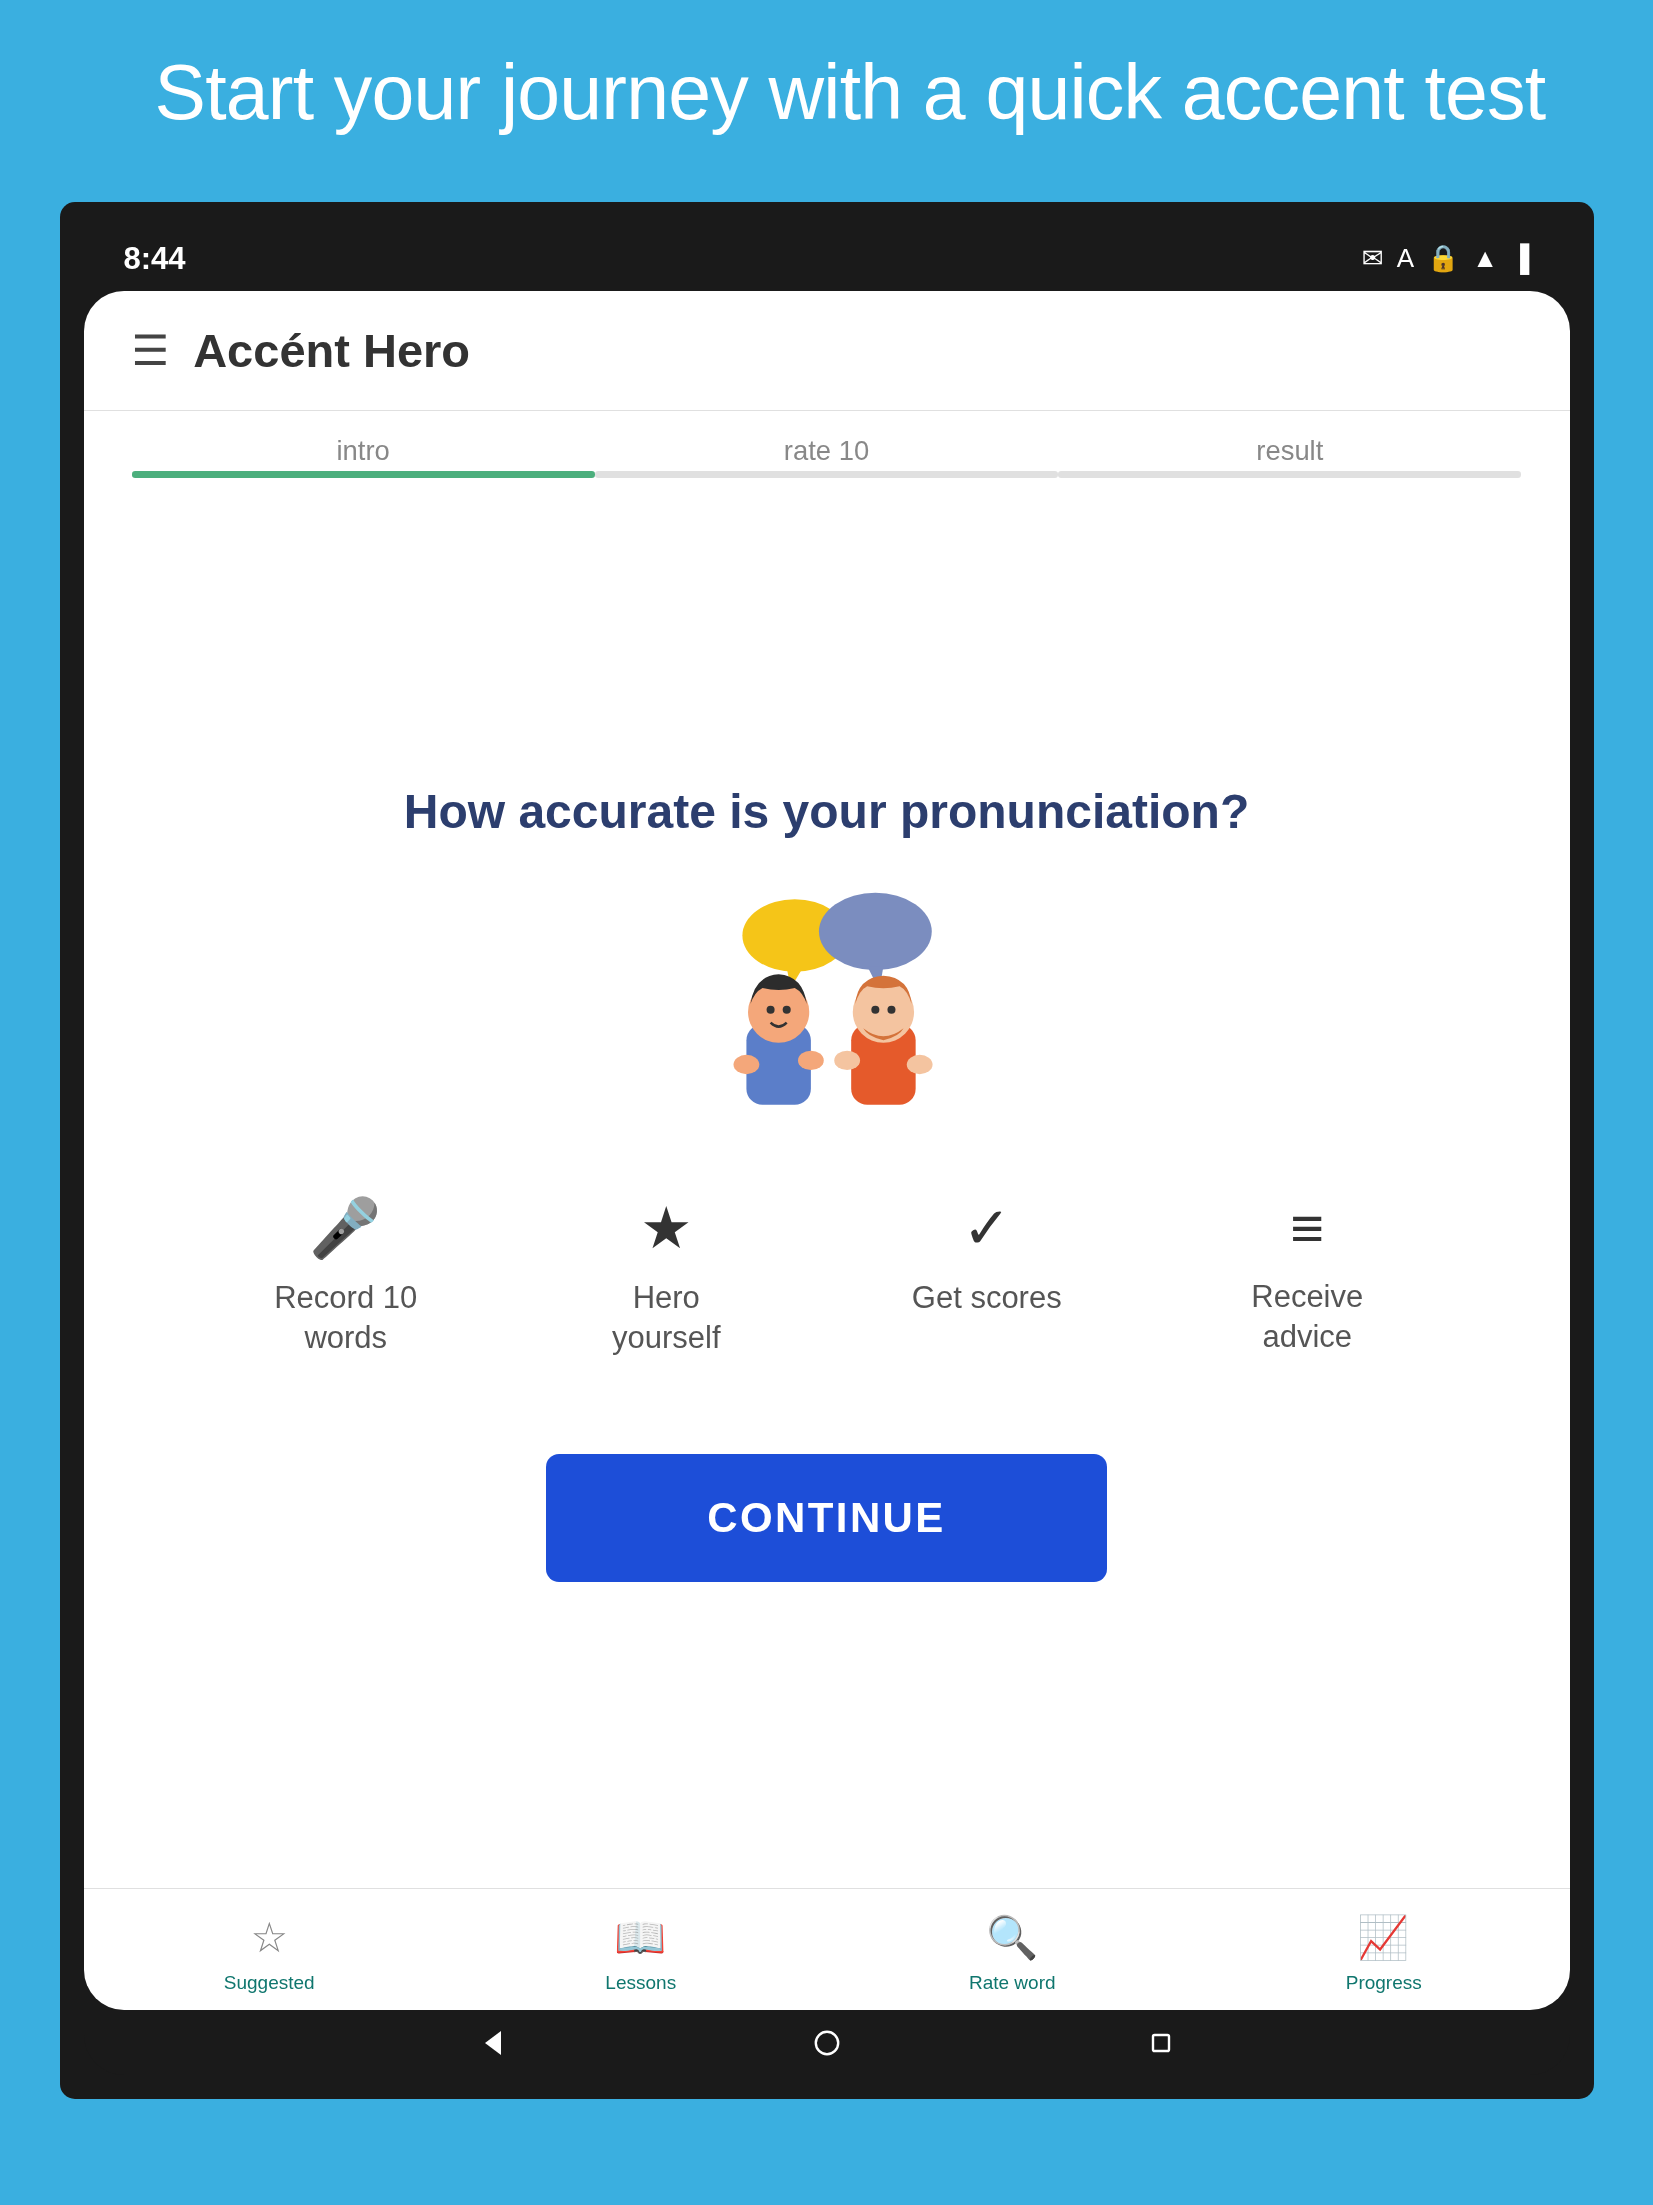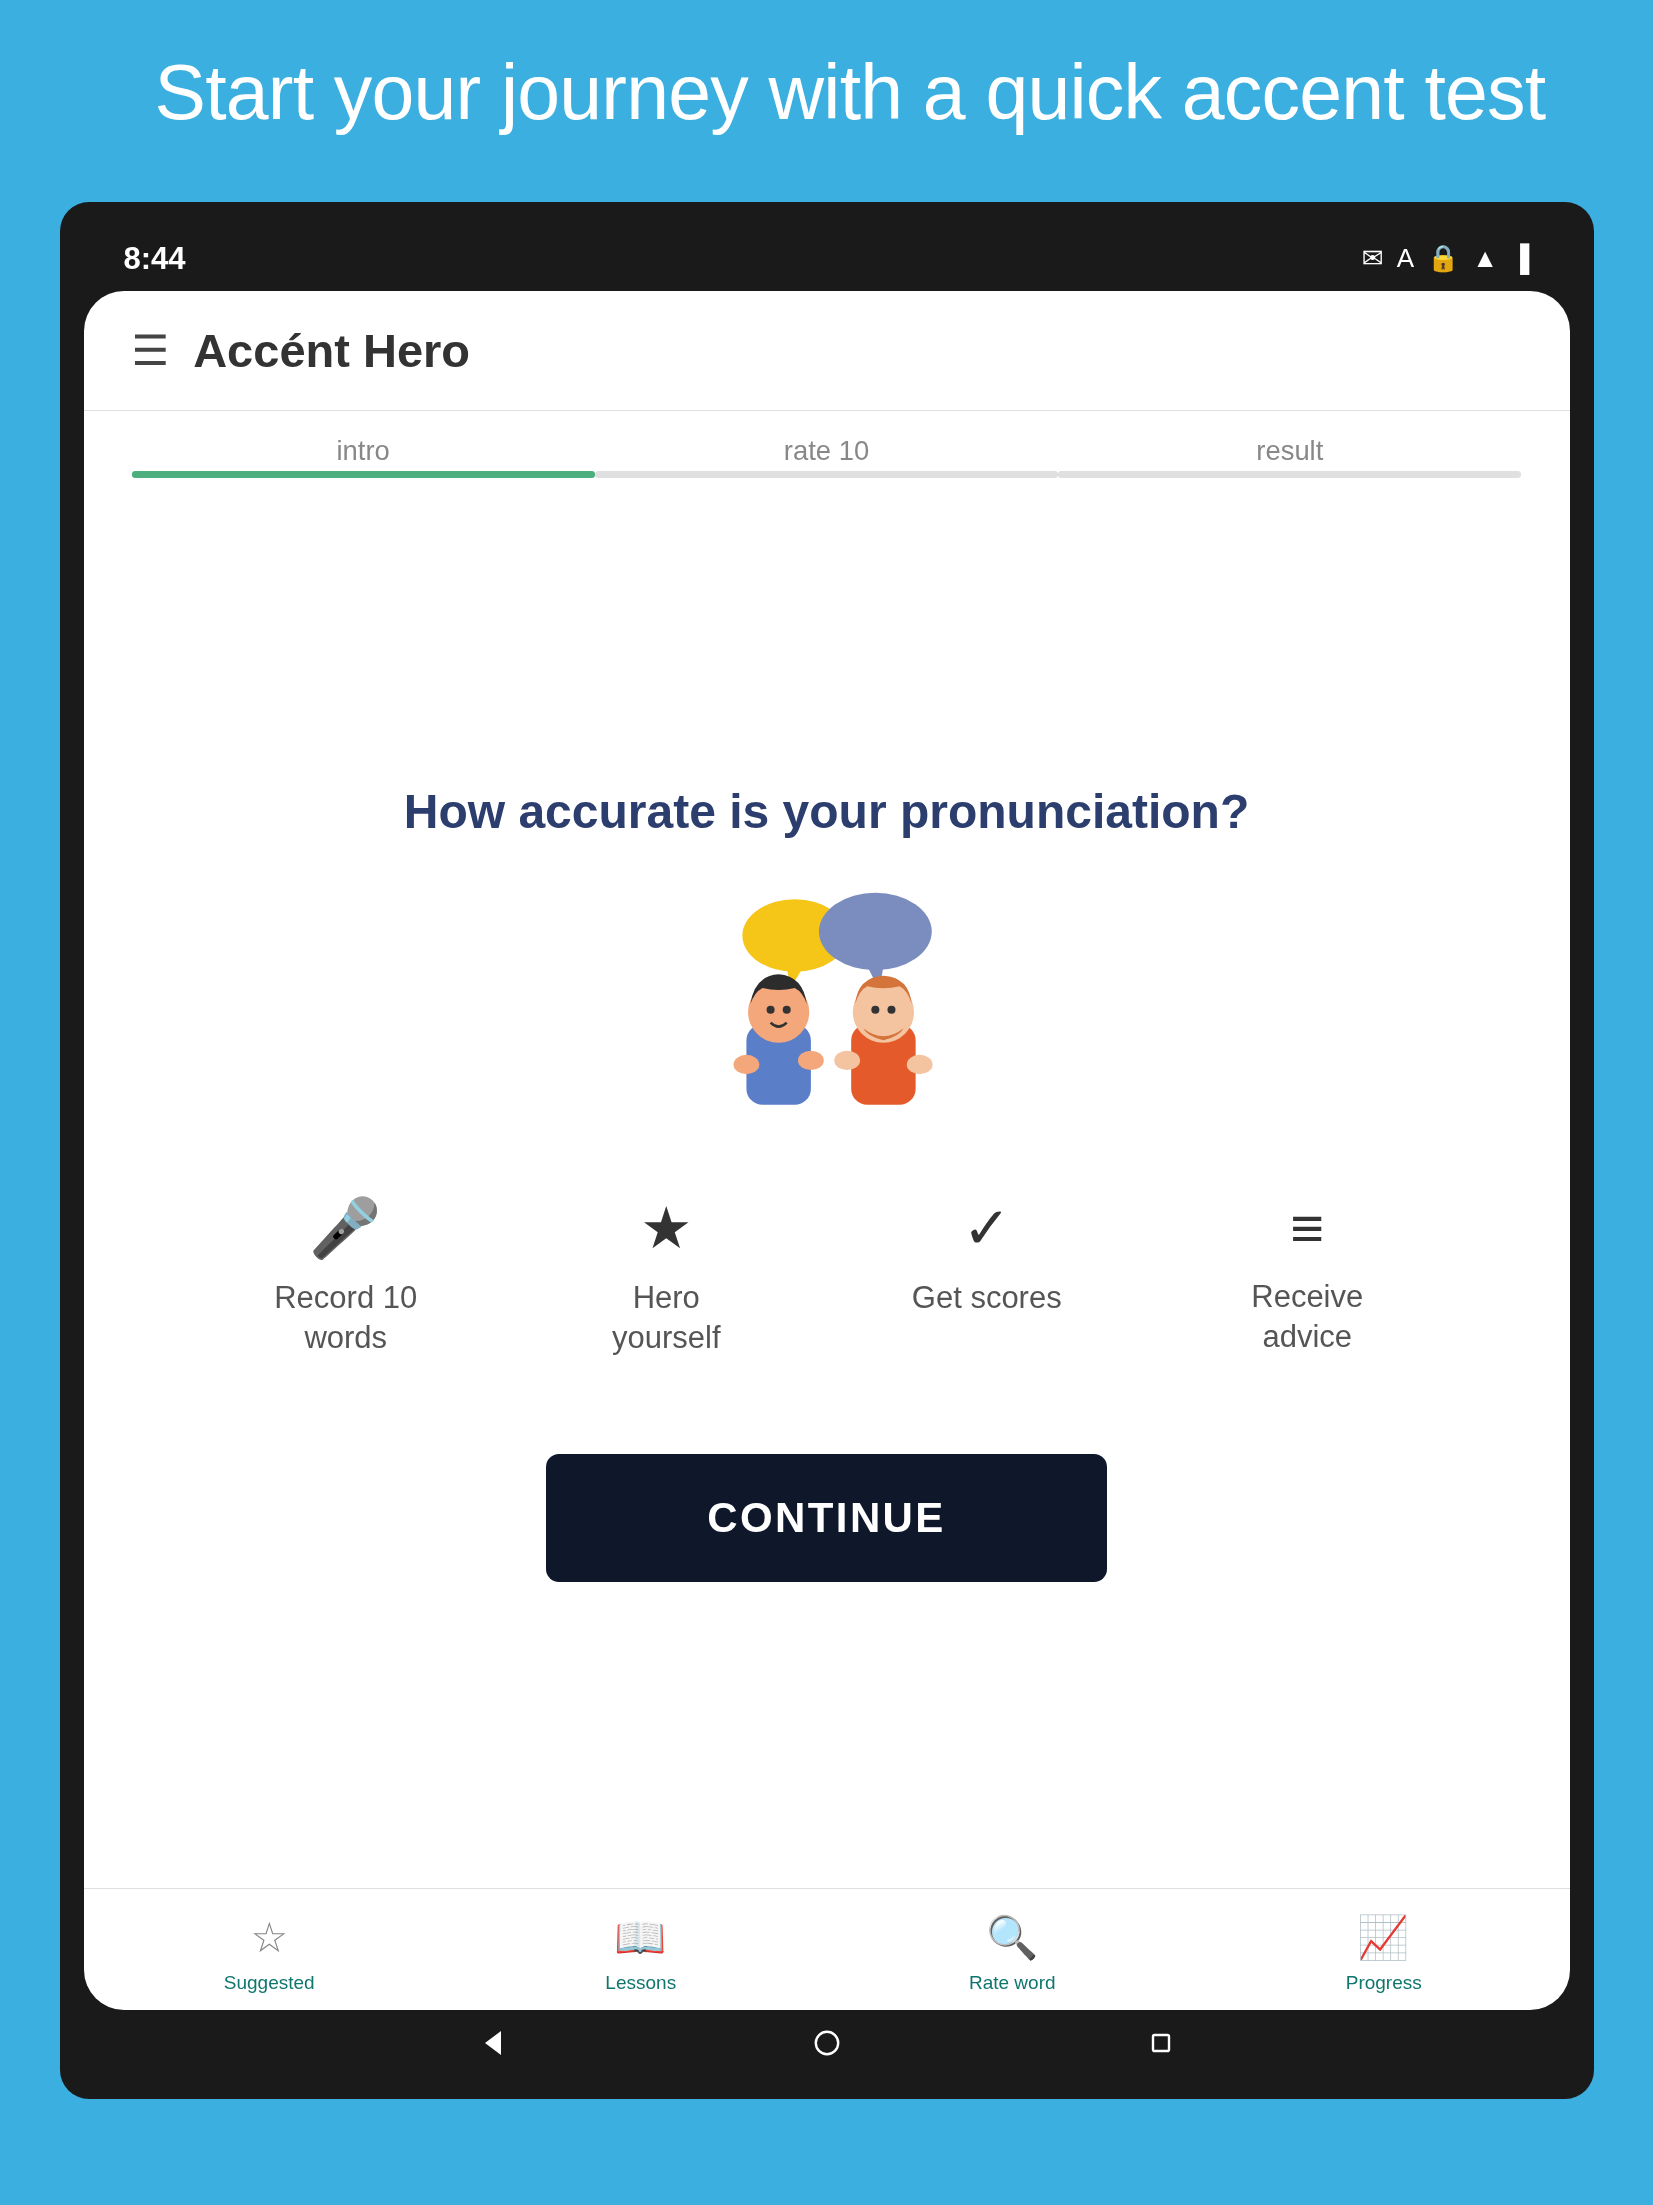--- a/index.html
+++ b/index.html
@@ -26,21 +26,21 @@
       color: white;
       font-weight: 400;
       letter-spacing: -0.8px;
     }
 
     
     .device-frame {
       width: 1534px;
       height: 1897px;
       background: #1a1a1a;
-      border-radius: 29px;
+      border-radius: 15px;
       padding: 24px;
       display: flex;
       flex-direction: column;
     }
 
     
     .status-bar {
       background: #1a1a1a;
       color: white;
       display: flex;
@@ -180,21 +180,21 @@
     }
     .feature-label {
       font-size: 31px;
       color: #555;
       text-align: center;
       line-height: 1.3;
     }
 
     
     .continue-btn {
-      background: #0f172a;
+      background: #1d4ed8;
       color: white;
       border: none;
       border-radius: 13px;
       padding: 40px 161px;
       font-size: 42px;
       font-weight: 700;
       letter-spacing: 2.4px;
       cursor: pointer;
       margin-top: 48px;
     }

